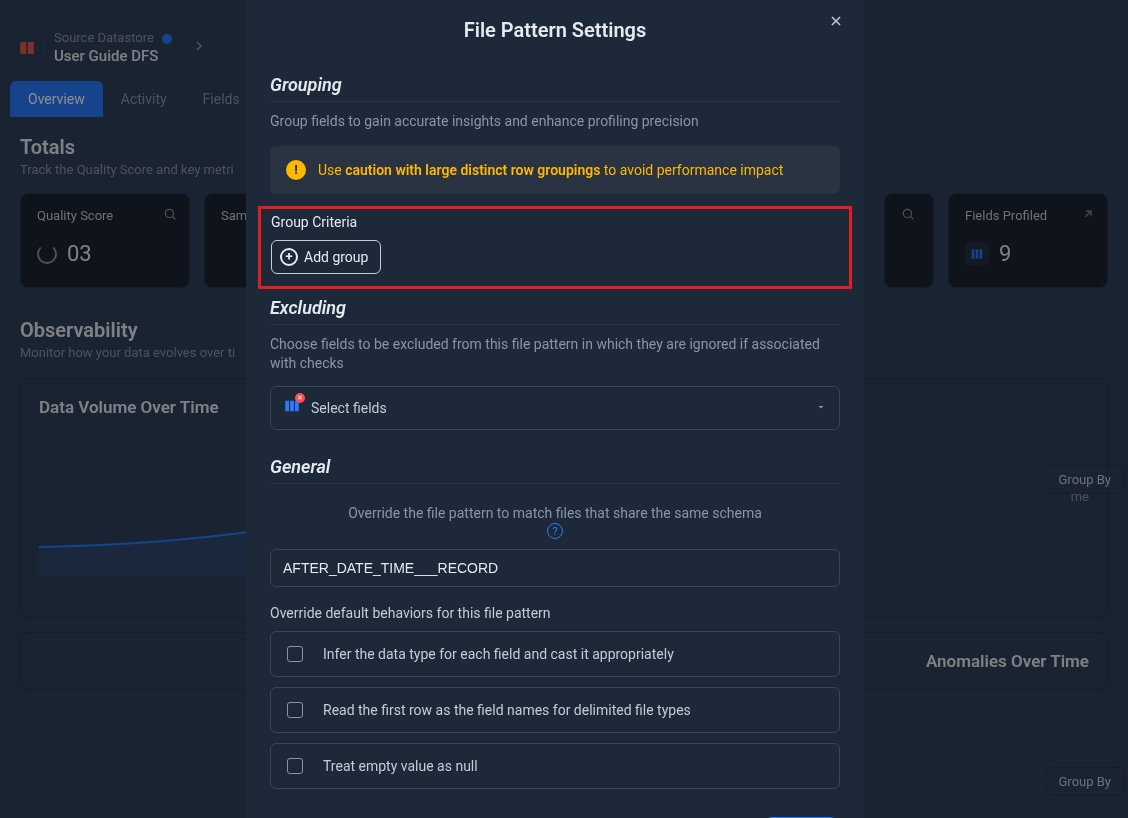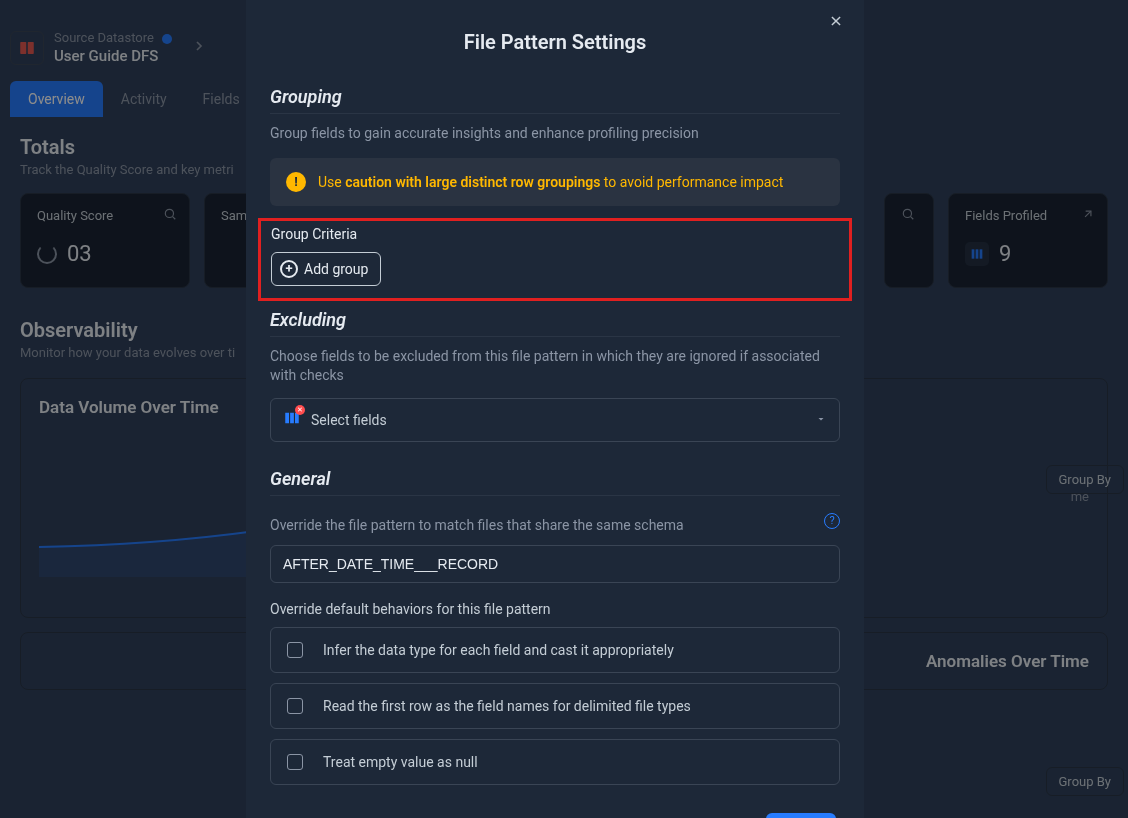--- a/index.html
+++ b/index.html
@@ -201,21 +201,21 @@
       color: #c4cdd5;
       padding: 0 24px;
       overflow: hidden;
     }
     
     .modal-header {
       display: flex;
       justify-content: center;
       align-items: center;
       position: relative;
-      padding: 30px 0 6px 0;
+      padding: 18px 0 6px 0;
     }
     .modal-title {
       font-size: 20px;
       color: #e5eaf0;
       font-weight: 600;
     }
     .close-btn {
       position: absolute;
       right: -6px;
       top: 11px;
@@ -350,20 +350,21 @@
       position: absolute;
       right: 12px;
       color: #8b95a5;
     }
     
     .general-sub {
       display: flex;
       justify-content: space-between;
       align-items: center;
       margin-top: 10px;
+      flex-direction: column;
     }
     .help-icon {
       color: #277cff;
       width: 16px;
       height: 16px;
       border: 1.5px solid #277cff;
       border-radius: 50%;
       display: flex;
       align-items: center;
       justify-content: center;

